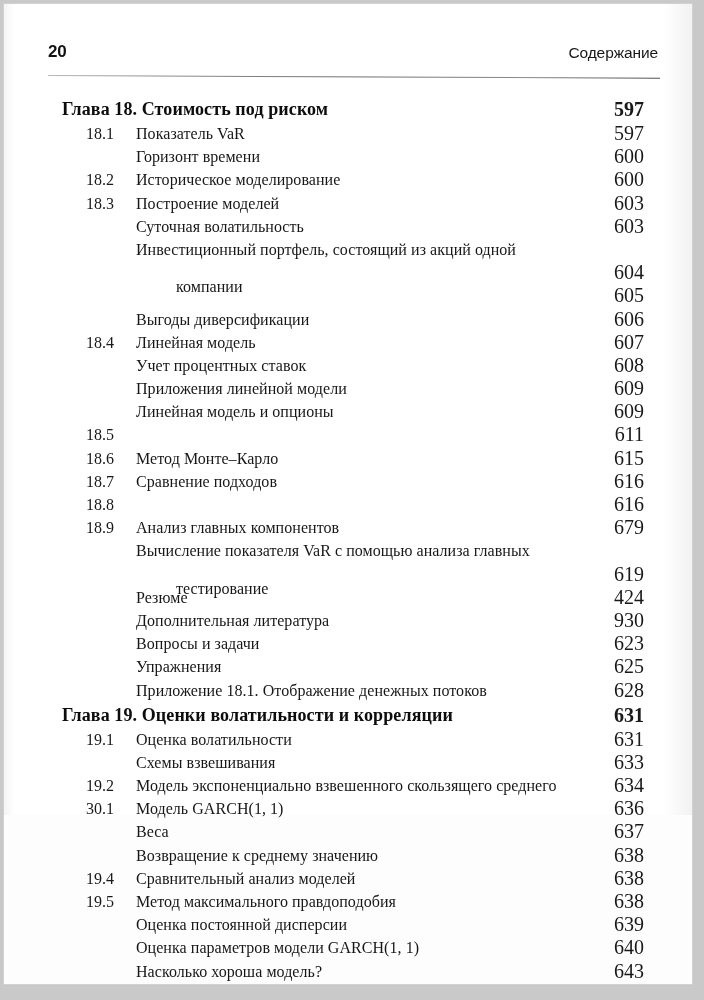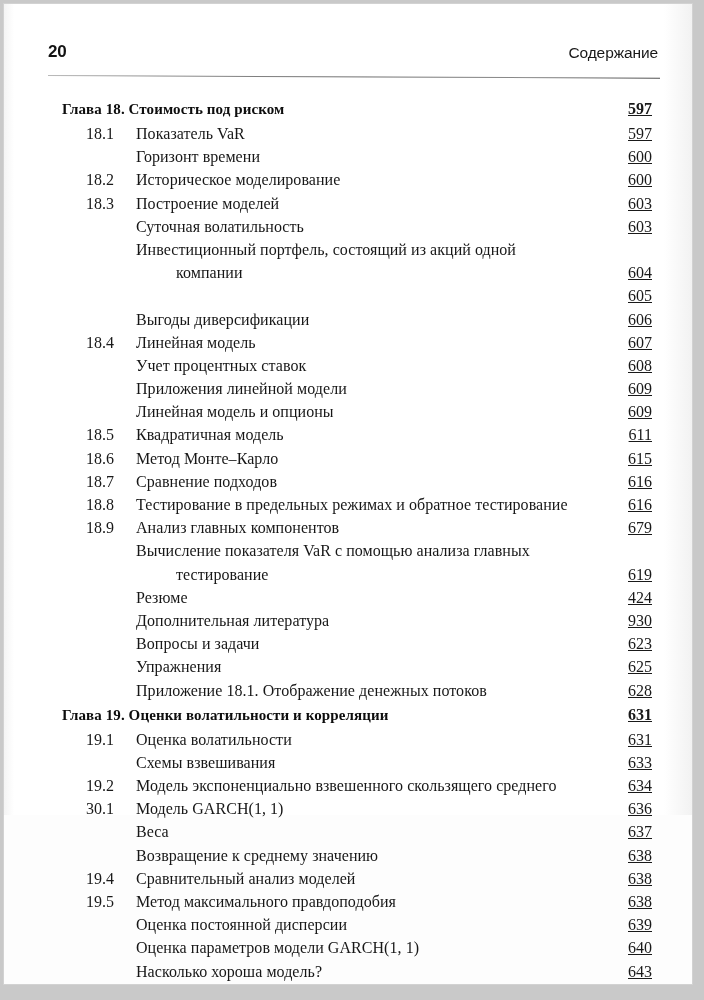--- a/index.html
+++ b/index.html
@@ -98,36 +98,36 @@
   }
   .title {
     position: absolute;
     left: 88px;
     font-size: 16px;
     color: #191919;
     letter-spacing: 0.05px;
   }
   .title.cont {
     left: 128px;
+    margin-top: 14px;
   }
   .page {
     position: absolute;
-    right: 8px;
+    right: 16px;
     width: 46px;
     text-align: right;
-    font-size: 16px;
+    font-size: 20px;
     color: #1b1b1b;
-    text-decoration: underline;
   }
 
   
   .chapter .chap-title {
     position: absolute;
     left: 14px;
-    font-size: 15px;
+    font-size: 18px;
     font-weight: bold;
     color: #0f0f0f;
     letter-spacing: 0.1px;
   }
   .chapter .page {
     font-weight: bold;
   }
   .chapter {
     height: 26px;
     line-height: 26px;
@@ -206,36 +206,34 @@
         <div class="toc-row">
           <span class="title">Приложения линейной модели</span>
           <span class="page">609</span>
         </div>
         <div class="toc-row">
           <span class="title">Линейная модель и опционы</span>
           <span class="page">609</span>
         </div>
         <div class="toc-row">
           <span class="num">18.5</span>
-          <span class="title">Квадратичная модель</span>
           <span class="page">611</span>
         </div>
         <div class="toc-row">
           <span class="num">18.6</span>
           <span class="title">Метод Монте–Карло</span>
           <span class="page">615</span>
         </div>
         <div class="toc-row">
           <span class="num">18.7</span>
           <span class="title">Сравнение подходов</span>
           <span class="page">616</span>
         </div>
         <div class="toc-row">
           <span class="num">18.8</span>
-          <span class="title">Тестирование в предельных режимах и обратное тестирование</span>
           <span class="page">616</span>
         </div>
         <div class="toc-row">
           <span class="num">18.9</span>
           <span class="title">Анализ главных компонентов</span>
           <span class="page">679</span>
         </div>
         <div class="toc-row">
           <span class="title">Вычисление показателя VaR с помощью анализа главных</span>
           <span class="page"></span>

